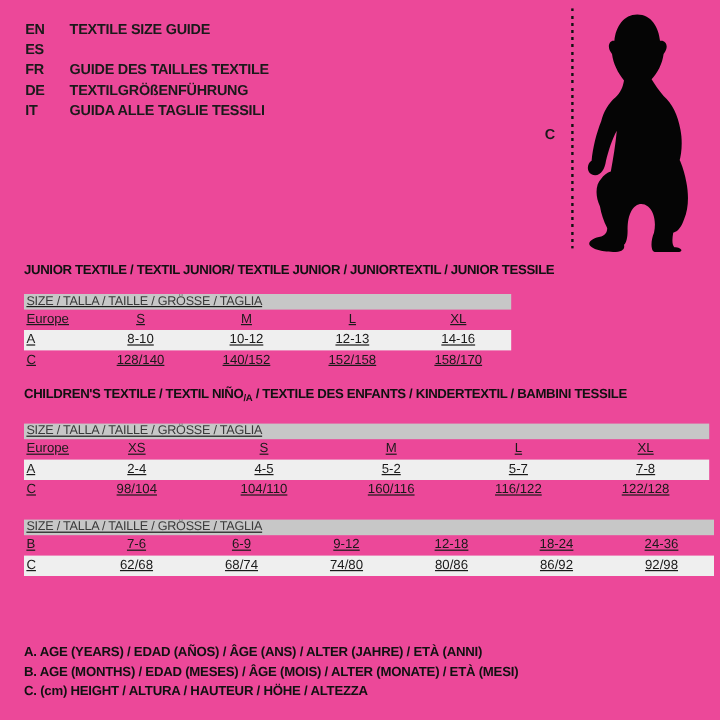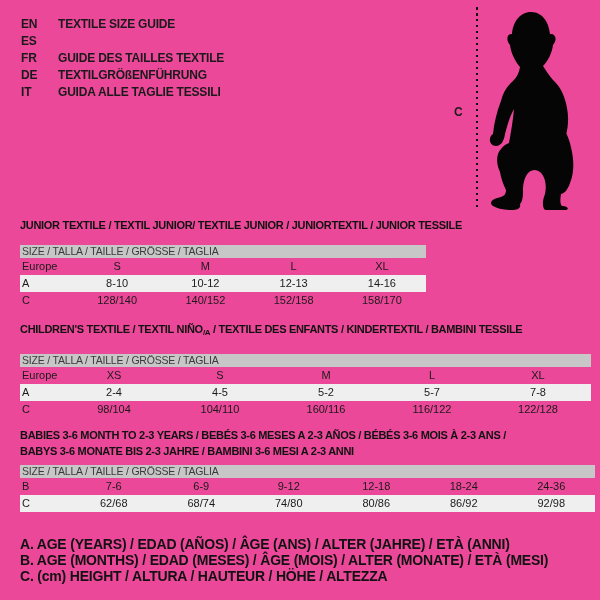--- a/index.html
+++ b/index.html
@@ -20,42 +20,42 @@
 
   
   .height-line{position:absolute;left:476px;top:7px;width:2px;height:200px;
     background:repeating-linear-gradient(to bottom,#111 0 2.5px,transparent 2.5px 6px);}
   .height-label{position:absolute;left:454px;top:105px;font-weight:bold;font-size:12px;}
   .baby-svg{position:absolute;left:483px;top:4px;}
 
   
   .size-table{position:absolute;left:20px;}
   .table-title{font-weight:bold;font-size:11px;letter-spacing:-0.3px;line-height:16px;white-space:nowrap;color:#111;}
-  .tbl{margin-top:12px;}
+  .tbl{margin-top:12px;text-decoration:underline;}
   .size-bar{height:13px;line-height:13px;background:var(--bar-gray);font-size:10.5px;color:#3a3a3a;
     padding-left:2px;letter-spacing:-0.2px;white-space:nowrap;overflow:hidden;}
   .trow{display:flex;height:17px;line-height:17px;font-size:11px;}
   .trow.shaded{background:var(--row-gray);}
   .cell{white-space:nowrap;}
   .cell.label{padding-left:2px;text-align:left;}
   .cell.val{text-align:center;}
 
   .table-1{top:217px;} .table-1 .tbl{width:406px;margin-top:12px;}
   .table-1 .cell.label{width:53px;} .table-1 .cell.val{width:88.25px;}
 
   .table-2{top:321px;} .table-2 .tbl{width:571px;margin-top:13px;}
   .table-2 .cell.label{width:41px;} .table-2 .cell.val{width:106px;}
   .title-sub{font-size:8px;vertical-align:-2px;}
 
   .table-3{top:427px;} .table-3 .tbl{width:575px;margin-top:6px;}
   .table-3 .cell.label{width:50px;} .table-3 .cell.val{width:87.5px;}
 
   
   .footnotes{position:absolute;left:20px;top:536px;}
-  .footnote{font-weight:bold;font-size:14px;letter-spacing:-0.2px;line-height:16px;white-space:nowrap;color:#111;}
+  .footnote{font-weight:bold;font-size:11px;letter-spacing:-0.2px;line-height:16px;white-space:nowrap;color:#111;}
 </style>
 </head>
 <body>
 
 <div class="canvas">
 
   <div class="lang-block">
     <div class="lang-row">
       <span class="lang-code">EN</span>
       <span class="lang-text">TEXTILE SIZE GUIDE</span>
@@ -178,24 +178,20 @@
         <div class="cell val">98/104</div>
         <div class="cell val">104/110</div>
         <div class="cell val">160/116</div>
         <div class="cell val">116/122</div>
         <div class="cell val">122/128</div>
       </div>
     </div>
   </section>
 
   <section class="size-table table-3">
-    <div class="table-title">
-      <div>BABIES 3-6 MONTH TO 2-3 YEARS / BEBÉS 3-6 MESES A 2-3 AÑOS / BÉBÉS 3-6 MOIS À 2-3 ANS /</div>
-      <div>BABYS 3-6 MONATE BIS 2-3 JAHRE / BAMBINI 3-6 MESI A 2-3 ANNI</div>
-    </div>
     <div class="tbl">
       <div class="size-bar">SIZE / TALLA / TAILLE / GRÖSSE / TAGLIA</div>
       <div class="trow">
         <div class="cell label">B</div>
         <div class="cell val">7-6</div>
         <div class="cell val">6-9</div>
         <div class="cell val">9-12</div>
         <div class="cell val">12-18</div>
         <div class="cell val">18-24</div>
         <div class="cell val">24-36</div>

